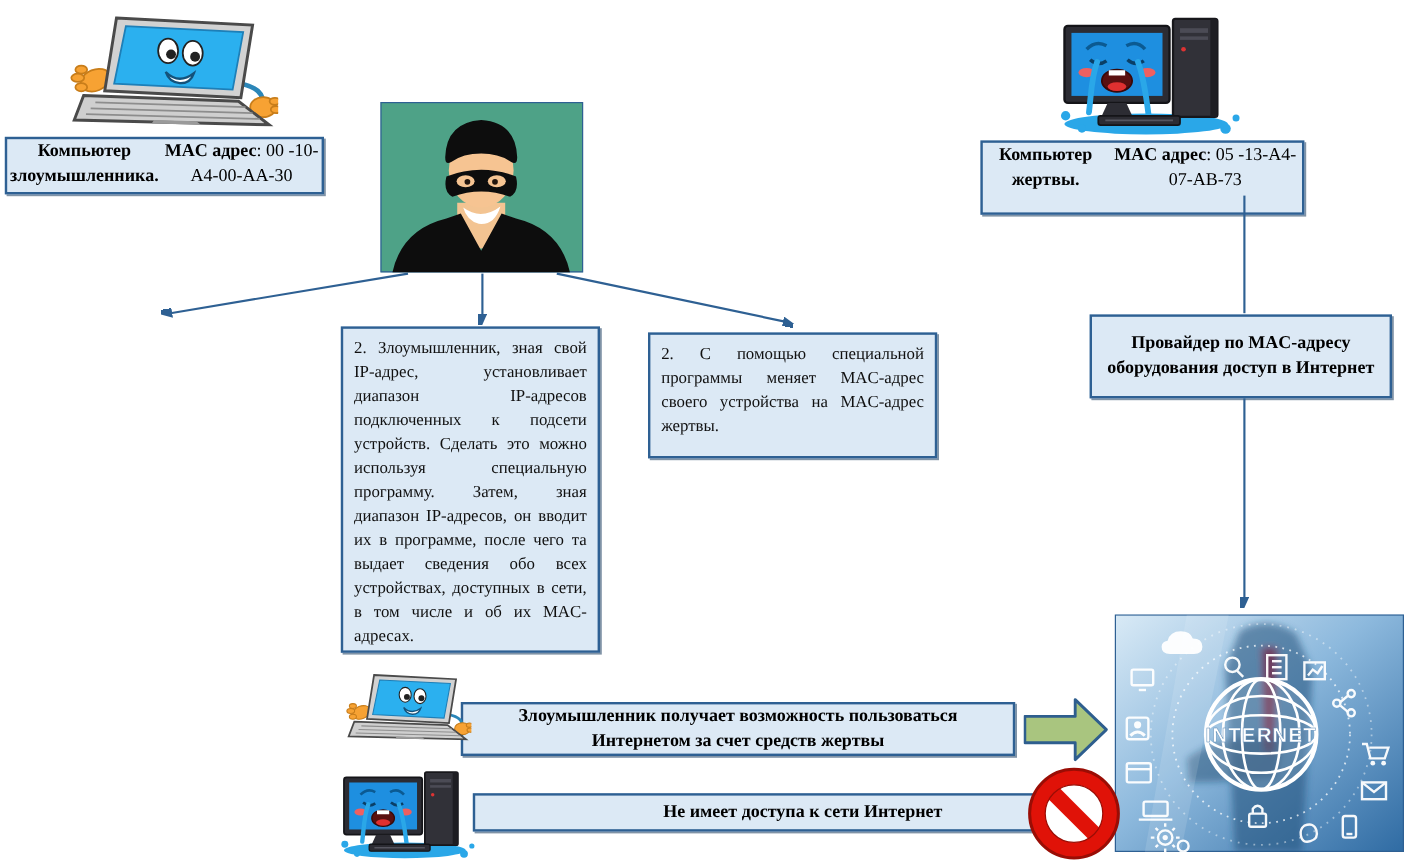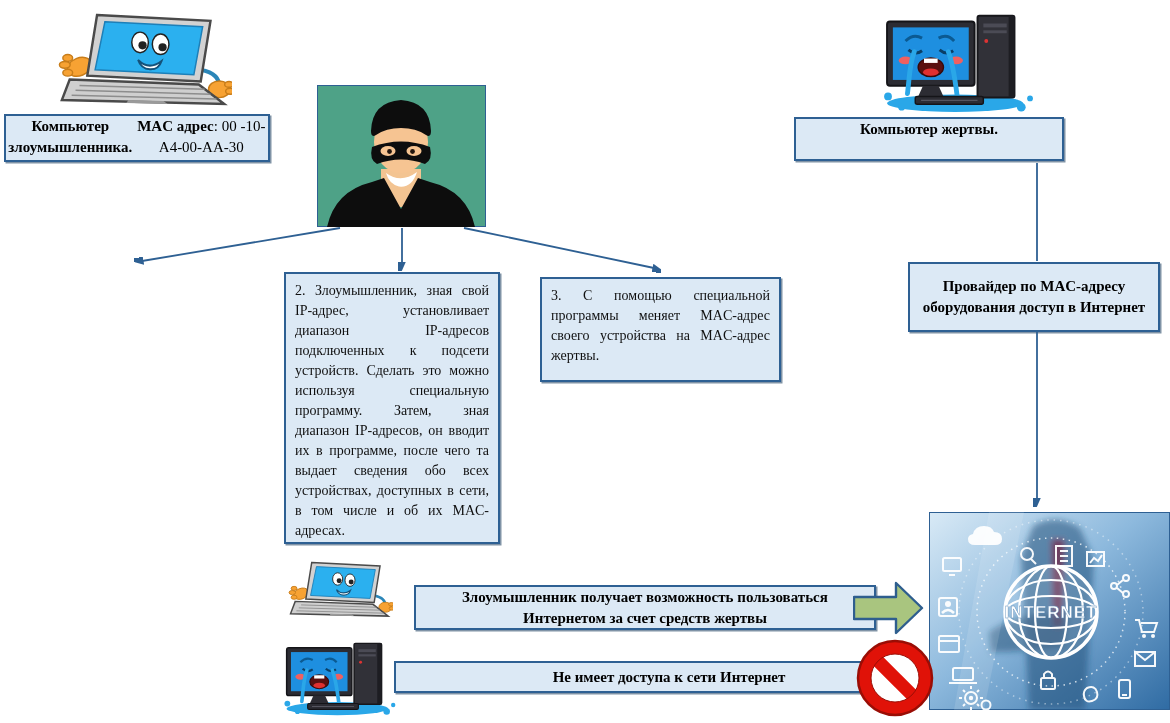--- a/index.html
+++ b/index.html
@@ -122,29 +122,30 @@
     <ellipse cx="97" cy="66" rx="7.5" ry="5" fill="#f6c492"></ellipse>
     <circle cx="72.5" cy="66.5" r="2.4" fill="#22150d"></circle>
     <circle cx="95.5" cy="66.5" r="2.4" fill="#22150d"></circle>
     <path d="M69 88 Q84 99 100 87 Q95 103 82 101.5 Q72 99 69 88 Z" fill="#fff"></path>
   </svg>
 
   <svg class="char" style="left:882px;top:6px" width="156" height="107" viewBox="0 0 160 110">
       <use href="#sym-crypc"></use>
     </svg>
 
-  <div class="box titlebox" style="left:794px;top:117px;width:270px;height:44px">
+  <div class="box titlebox" style="left:817px;top:117px;width:270px;height:62px">
     <div class="b">Компьютер жертвы.</div>
+    <div><span class="b">MAC адрес</span><span>: 05 -13-A4-07-AB-73</span></div>
   </div>
 
   <div class="box step" style="left:284px;top:272px;width:216px;height:272px">
     <span>2. Злоумышленник, зная свой IP-адрес, установливает диапазон IP-адресов подключенных к подсети устройств. Сделать это можно используя специальную программу. Затем, зная диапазон IP-адресов, он вводит их в программе, после чего та выдает сведения обо всех устройствах, доступных в сети, в том числе и об их MAC-адресах.</span>
   </div>
   <div class="box step" style="left:540px;top:277px;width:241px;height:105px">
-    <span>3. С помощью специальной программы меняет MAC-адрес своего устройства на MAC-адрес жертвы.</span>
+    <span>2. С помощью специальной программы меняет MAC-адрес своего устройства на MAC-адрес жертвы.</span>
   </div>
 
   <div class="box centerbox" style="left:908px;top:262px;width:252px;height:70px">
     <span>Провайдер по MAC-адресу оборудования доступ в Интернет</span>
   </div>
 
   <svg class="photo" style="left:929px;top:512px" width="241" height="198" viewBox="0 0 241 198">
     <defs>
       <linearGradient id="bgGrad" x1="0" y1="0" x2="1" y2="1">
         <stop offset="0" stop-color="#d9eaf6"></stop>
@@ -243,21 +244,21 @@
     </g>
   </svg>
 
   <svg class="char" style="left:287px;top:550px" width="106" height="78" viewBox="0 0 180 110">
       <use href="#sym-laptop"></use>
     </svg>
   <svg class="char" style="left:283px;top:632px" width="116" height="88" viewBox="0 0 160 110">
       <use href="#sym-crypc"></use>
     </svg>
 
-  <div class="box centerbox" style="left:414px;top:585px;width:462px;height:45px">
+  <div class="box centerbox" style="left:384px;top:585px;width:462px;height:45px">
     <span>Злоумышленник получает возможность пользоваться Интернетом за счет средств жертвы</span>
   </div>
 
   <div class="box centerbox" style="left:394px;top:661px;width:550px;height:32px">
     <span>Не имеет доступа к сети Интернет</span>
   </div>
 
   <svg class="overlay" style="left:853px;top:580px" width="72" height="56" viewBox="0 0 72 56">
     <polygon points="1,17 43,17 43,3 69,28 43,53 43,39 1,39" fill="#a9c57f" stroke="#2e5e8e" stroke-width="2.4" stroke-linejoin="round"></polygon>
   </svg>

